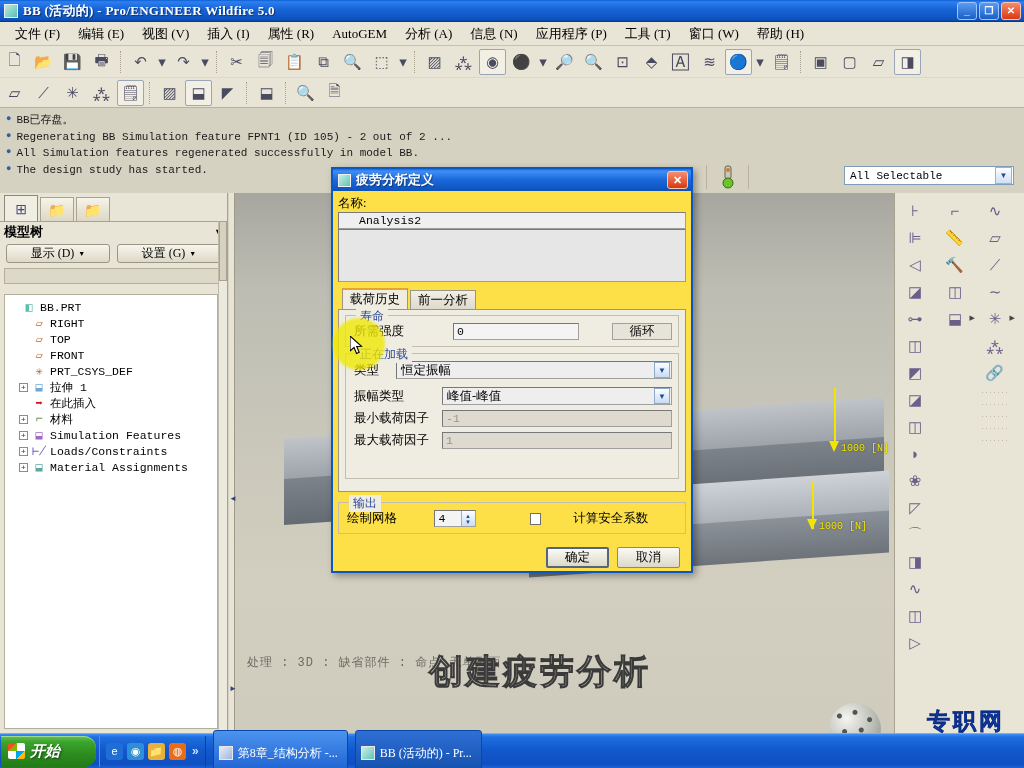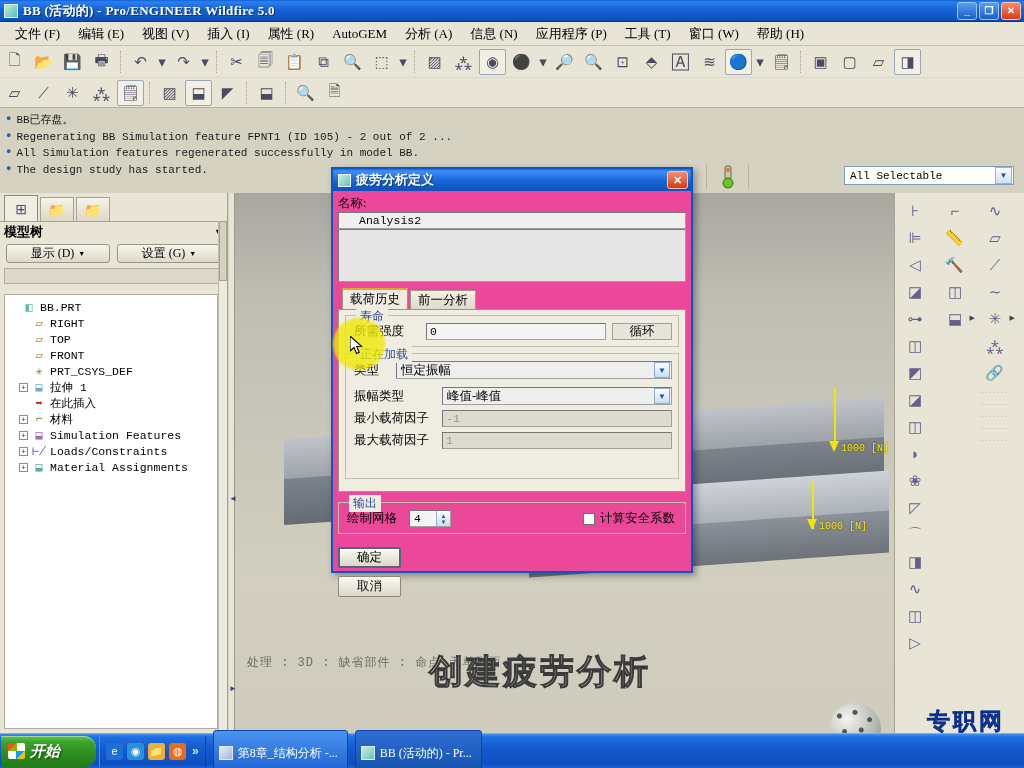--- a/index.html
+++ b/index.html
@@ -236,21 +236,21 @@
     width: 30px; height: 27px; display: flex; align-items: center; justify-content: center;
     font-size: 15px; color: #6a5f8a; position: relative;
   }
   .rt-btn .sub { position: absolute; right: -5px; top: 9px; font-size: 7px; color:#444; }
   .rt-dots { width: 30px; height: 12px; display:flex; align-items:center; justify-content:center;
     color:#b9b3a0; font-size: 9px; letter-spacing: 1px; overflow:hidden;}
 
   
   #dialog {
     position: absolute; left: 331px; top: 167px; width: 362px; height: 406px;
-    border: 2px solid #0b57c4; background: #ec4899;
+    border: 2px solid #0b57c4; background: #fde047;
     box-shadow: 3px 3px 7px rgba(0,0,0,.35);
   }
   #dlg-title {
     height: 22px; display: flex; align-items: center;
     background: linear-gradient(to bottom,#1c6ae0 0%,#3f8ef5 10%,#1a68db 50%,#0d51b8 100%);
   }
   #dlg-title .ico {
     width: 13px; height: 13px; margin: 0 5px 0 5px;
     background: linear-gradient(135deg,#c9efe8,#5bc6b6); border: 1px solid #f0f0f0;
   }
@@ -296,21 +296,21 @@
   }
   .group {
     border: 1px solid #c2bdac; margin-bottom: 6px; padding: 7px 6px 6px 8px;
     position: relative;
   }
   .group > .gtitle {
     position: absolute; top: -8px; left: 10px; background: #efece1; padding: 0 4px;
     font-family: "Liberation Serif", serif; font-size: 12px; color: #2b4a9e;
   }
   .row { display: flex; align-items: center; margin-bottom: 5px; }
-  .row:last-child { margin-bottom: 0; }
+  .row:last-child { margin-bottom: 0; gap: 27px; }
   .row .rlbl { font-family: "Liberation Serif", serif; font-size: 12.5px; color: #000; white-space: nowrap; }
   .inp {
     height: 17px; background: #f4f4f4;
     border: 1px solid #a0a0a0; border-top-color:#777; border-left-color:#777;
     font-family: "Liberation Mono", monospace; font-size: 11.5px;
     display: flex; align-items: center; padding: 0 3px;
   }
   .inp.disabled { background: #dedad0; color: #9a958a; }
   .combo {
     height: 18px; background: #eeeeee;
@@ -336,21 +336,21 @@
   .spin {
     display: flex; align-items: center; height: 17px;
     border: 1px solid #a0a0a0; border-top-color:#777; border-left-color:#777;
     background: #f4f4f4;
   }
   .spin .sv { width: 26px; padding-left:4px; font-family:"Liberation Mono",monospace; font-size:11.5px;}
   .spin .sb { width: 14px; height: 15px; display:flex; flex-direction:column;
     align-items:center; justify-content:center;
     background: linear-gradient(to bottom,#fbfdff,#cbdef4); border-left:1px solid #9ab0cc; color:#17509c; font-size:6px;}
   .chk { width: 12px; height: 12px; background: #fff; border: 1px solid #707070; margin-right: 5px; }
-  #dlg-footer { display: flex; justify-content: flex-end; gap: 8px; padding: 7px 6px 0 0; flex-direction: column; }
+  #dlg-footer { display: flex; justify-content: flex-end; gap: 8px; padding: 7px 6px 0 0; }
   .dbtn {
     width: 63px; height: 21px; border: 1px solid #8d8878; border-radius: 2px;
     background: linear-gradient(to bottom,#fbfaf4,#dcd8c8);
     display: flex; align-items: center; justify-content: center;
     font-family: "Liberation Serif", serif; font-size: 12.5px;
   }
   .dbtn.default { border: 2px solid #55657f; }
 
   
   #highlight {

